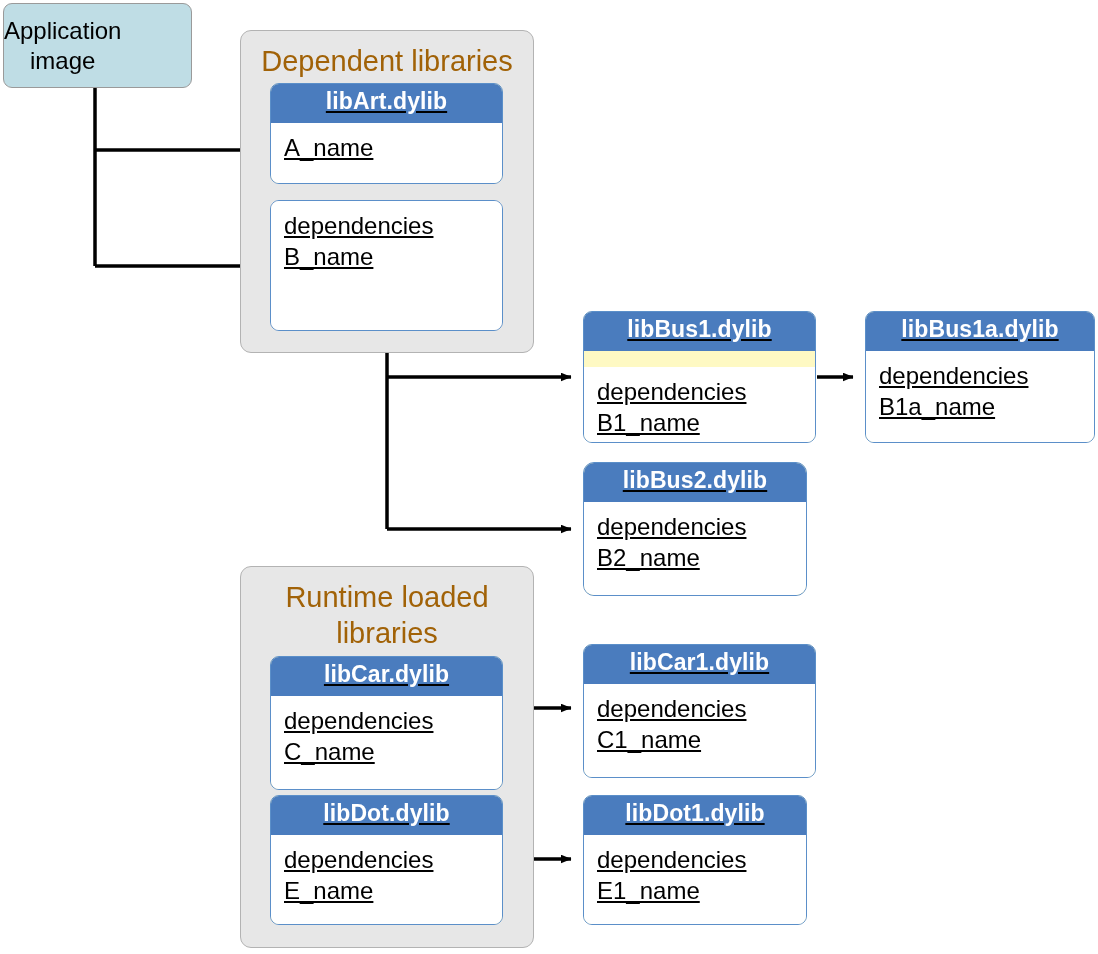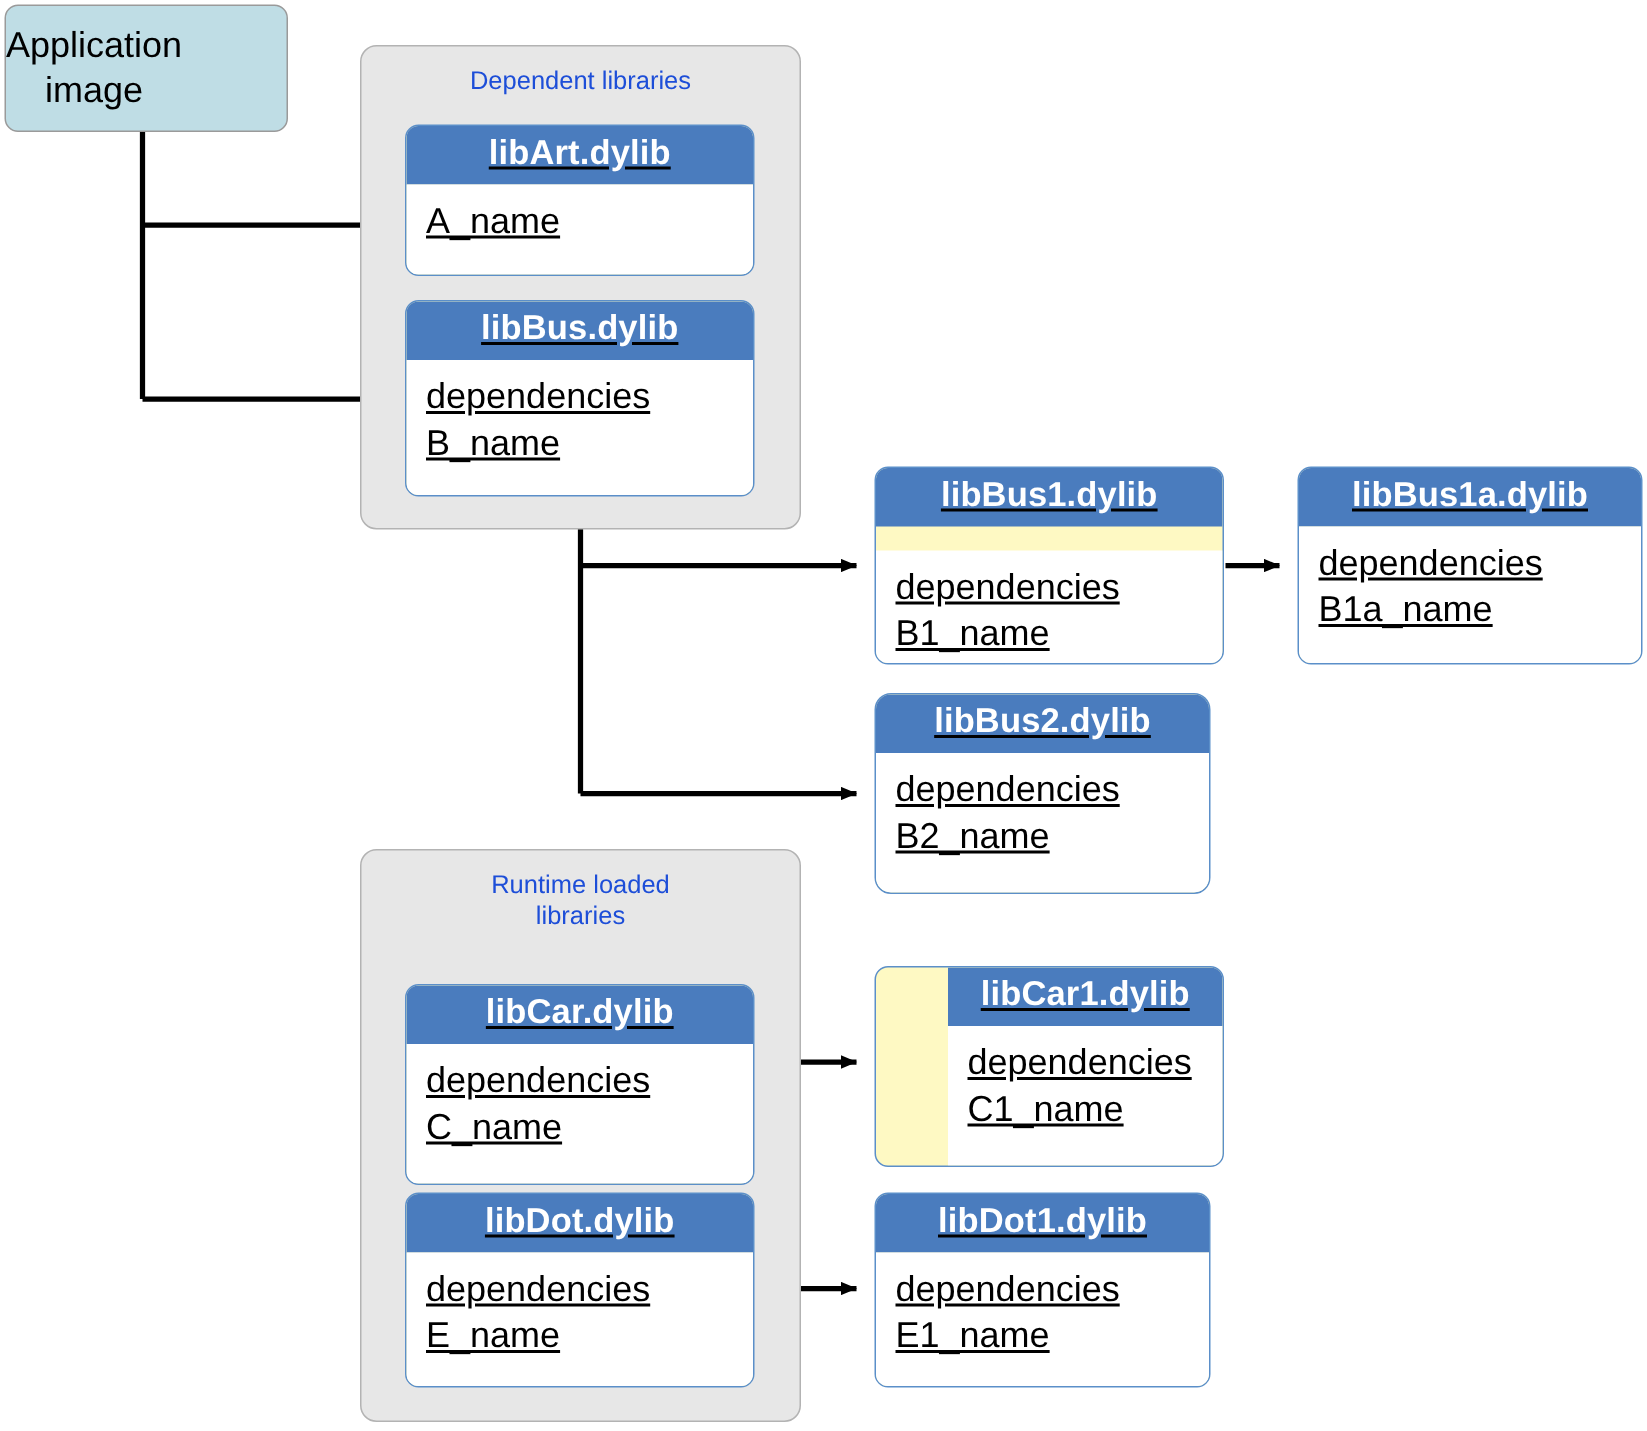--- a/index.html
+++ b/index.html
@@ -39,22 +39,22 @@
     background: #e7e7e7;
     border: 1.5px solid #b3b3b3;
     border-radius: 11px;
   }
   .group-title {
     position: absolute;
     left: 0;
     right: 0;
     top: 12px;
     text-align: center;
-    font-size: 17px;
-    color: #1d4ed8;
+    font-size: 29px;
+    color: #a16207;
     line-height: 1.25;
   }
   
   .lib-card {
     position: absolute;
     box-sizing: border-box;
     background: #fef9c3;
     border: 1.5px solid #5b8fc9;
     border-radius: 9px;
     overflow: hidden;
@@ -143,21 +143,20 @@
   </div>
 
   <div class="lib-card" style="left:270px; top:83px; width:233px; height:101px;">
     <div class="lib-header">libArt.dylib</div>
     <div class="lib-body">
       <span class="ln">A_name</span>
     </div>
   </div>
 
   <div class="lib-card" style="left:270px; top:200px; width:233px; height:131px;">
-    <div class="lib-header">libBus.dylib</div>
     <div class="lib-body">
       <span class="ln">dependencies</span>
       <span class="ln">B_name</span>
     </div>
   </div>
 
   <div class="lib-card" style="left:583px; top:311px; width:233px; height:132px;gap:16px;">
     <div class="lib-header">libBus1.dylib</div>
     <div class="lib-body">
       <span class="ln">dependencies</span>
@@ -189,21 +188,21 @@
   </div>
 
   <div class="lib-card" style="left:270px; top:644px; width:233px; height:134px;margin-top:12px;">
     <div class="lib-header">libCar.dylib</div>
     <div class="lib-body">
       <span class="ln">dependencies</span>
       <span class="ln">C_name</span>
     </div>
   </div>
 
-  <div class="lib-card" style="left:583px; top:644px; width:233px; height:134px;padding-left:48px;">
+  <div class="lib-card" style="left:583px; top:644px; width:233px; height:134px;">
     <div class="lib-header">libCar1.dylib</div>
     <div class="lib-body">
       <span class="ln">dependencies</span>
       <span class="ln">C1_name</span>
     </div>
   </div>
 
   <div class="lib-card" style="left:270px; top:795px; width:233px; height:130px;">
     <div class="lib-header">libDot.dylib</div>
     <div class="lib-body">

